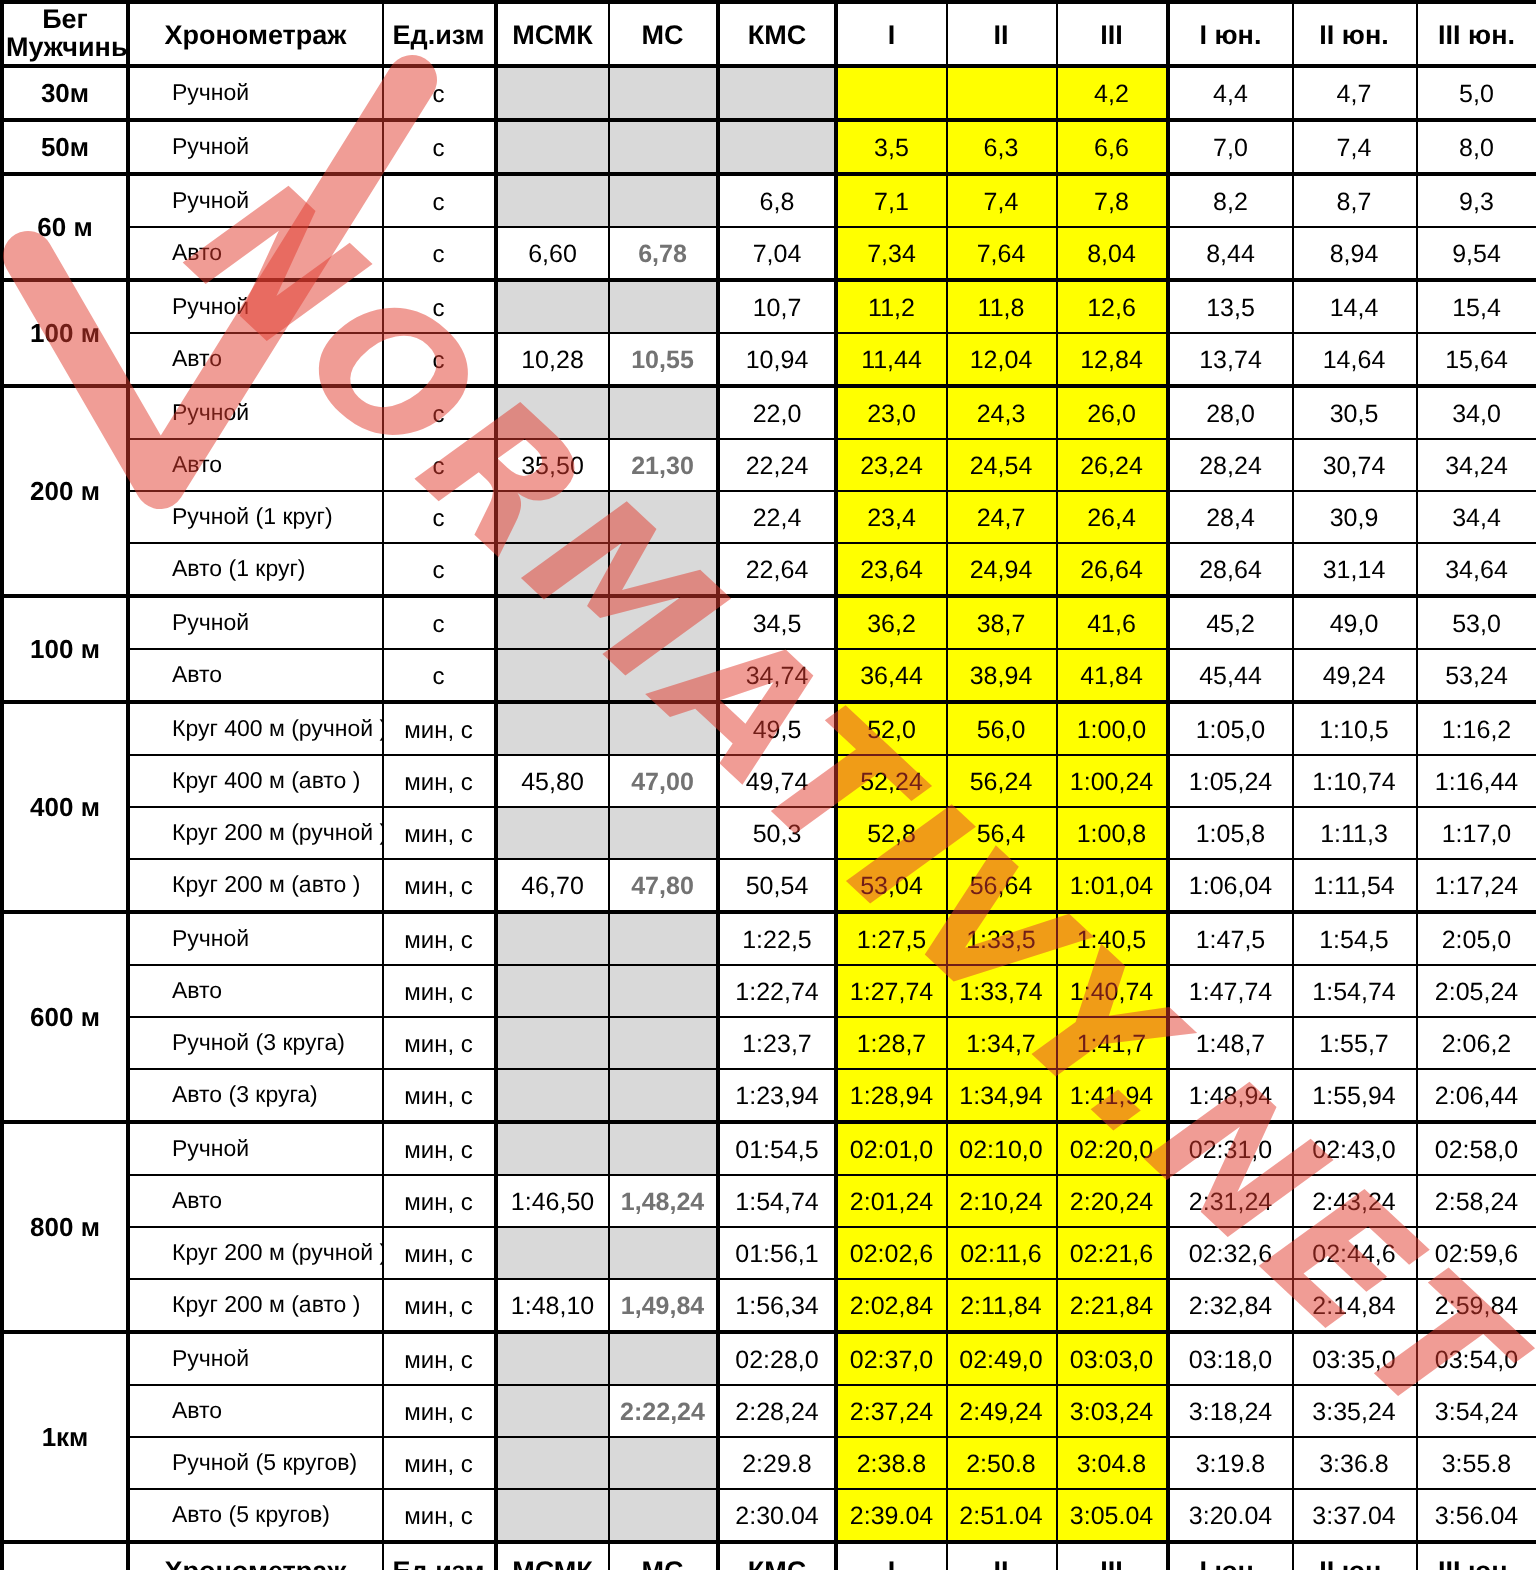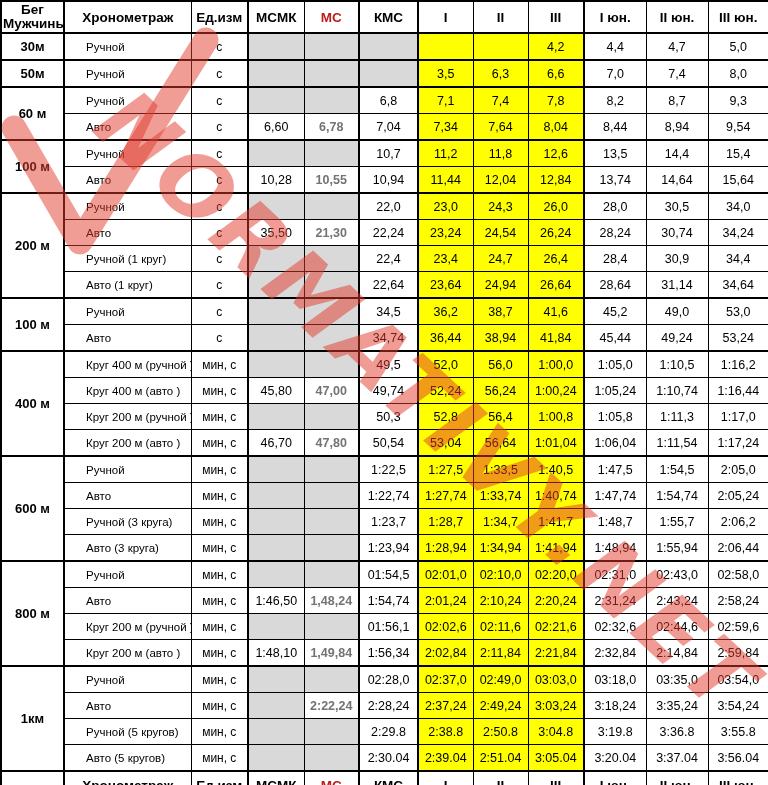--- a/index.html
+++ b/index.html
@@ -5,21 +5,21 @@
   html,body{margin:0;padding:0;background:#fff;}
   body{width:768px;height:785px;overflow:hidden;position:relative;
        font-family:"Liberation Sans", sans-serif;}
   .page{position:relative;width:664px;height:785px;}
   table{border-collapse:collapse;table-layout:fixed;width:768px;
         border:2.5px solid #000;}
   th,td{border:1px solid #000;height:25px;text-align:center;vertical-align:middle;
         padding:0 1px;font-size:12.5px;color:#000;white-space:nowrap;overflow:hidden;}
   thead th{font-weight:bold;font-size:13.5px;height:30px;border-bottom:2.5px solid #000;}
   .hdr-dist{line-height:1.05;}
-  .red{color:#b91c1c;}
+  .red{color:#000000;}
   .redbold{color:#737373;font-weight:bold;}
   .gray{background:#d9d9d9;}
   .yellow{background:#ffff00;}
   .bold{font-weight:normal;}
   .dist{font-weight:bold;font-size:13px;background:#fff;}
   .t-left{text-align:left;padding-left:21px;font-size:11.5px;}
   .unit{font-size:12px;}
   .br2{border-right:2.5px solid #000;}
   .gstart td{border-top:2.5px solid #000;}
   tfoot td{border-top:2.5px solid #000;font-weight:bold;font-size:13.5px;height:26px;}

